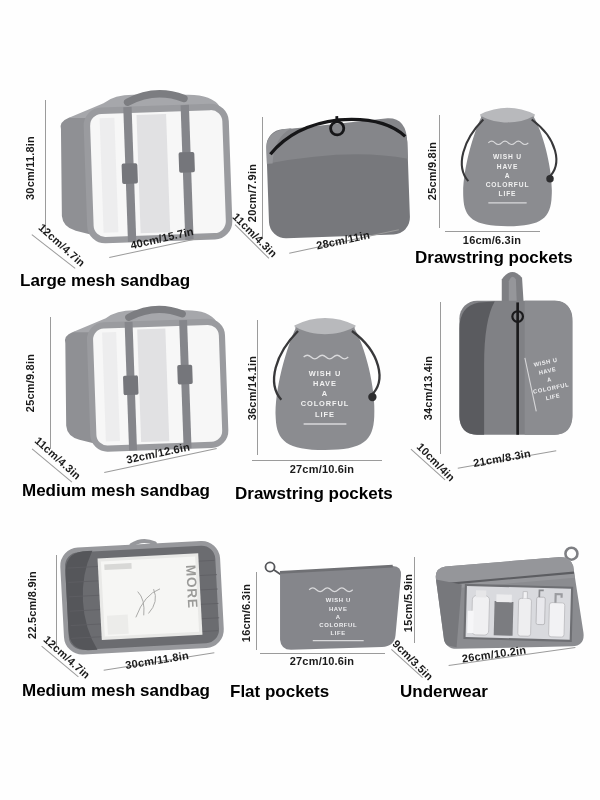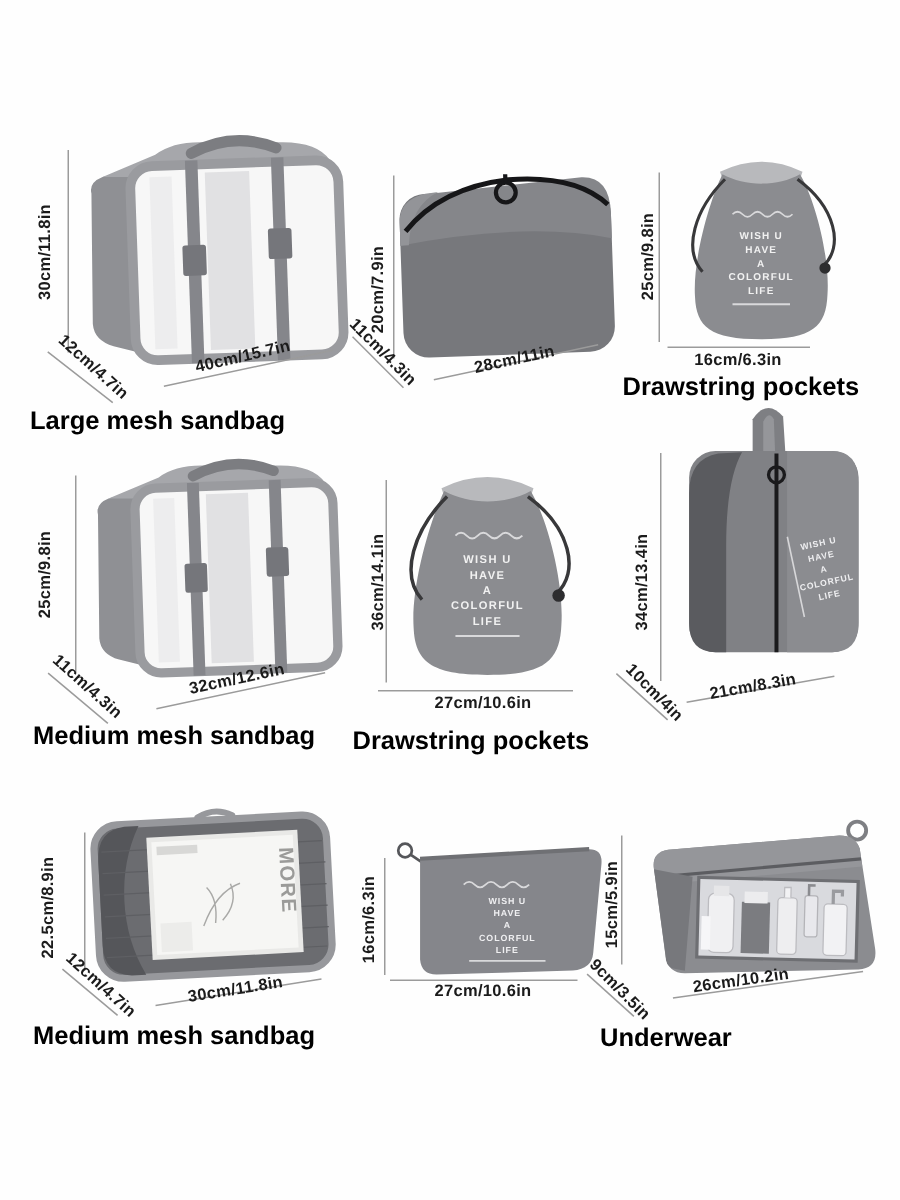--- a/index.html
+++ b/index.html
@@ -199,20 +199,21 @@
       <text class="bagtxt-s" x="88" y="59">HAVE</text>
       <text class="bagtxt-s" x="88" y="68">A</text>
       <text class="bagtxt-s" x="88" y="77">COLORFUL</text>
       <text class="bagtxt-s" x="88" y="86">LIFE</text>
       <line x1="60" y1="92" x2="116" y2="92" stroke="#d9d9db" stroke-width="1.3"></line>
     </svg>
     <div class="vline" style="left:26px; top:27px; height:78px;"></div>
     <div class="dim dim-v" style="left:-39px; top:62px;">16cm/6.3in</div>
     <div class="hline" style="left:30px; top:108px; width:125px;"></div>
     <div class="dim dim-w" style="left:42px; top:110px;">27cm/10.6in</div>
+    <div class="item-name" style="left:0; right:5px; top:137px;">Flat pockets</div>
   </div>
 
   <div class="cell" style="left:400px; top:535px; width:200px; height:175px;">
     <svg class="art" style="left:22px; top:5px; width:172px; height:120px;" viewBox="0 0 200 140">
       <circle cx="174" cy="16" r="7" fill="none" stroke="#7e7f83" stroke-width="3"></circle>
       <path d="M16,46 Q14,33 27,31 L158,20 Q172,19 176,30 L188,108 Q190,123 175,124 L40,127 Q27,127 25,114 Z" fill="#8b8c90"></path>
       <path d="M16,46 Q14,33 27,31 L158,20 Q172,19 176,30 L178,44 L19,58 Z" fill="#95969a"></path>
       <path d="M20,52 L177,38" stroke="#5c5d61" stroke-width="2.5"></path>
       <path d="M16,46 L46,52 L40,125 L30,123 Q25,121 25,113 Z" fill="#77787c"></path>
       <g transform="rotate(1.5 112 86)">

